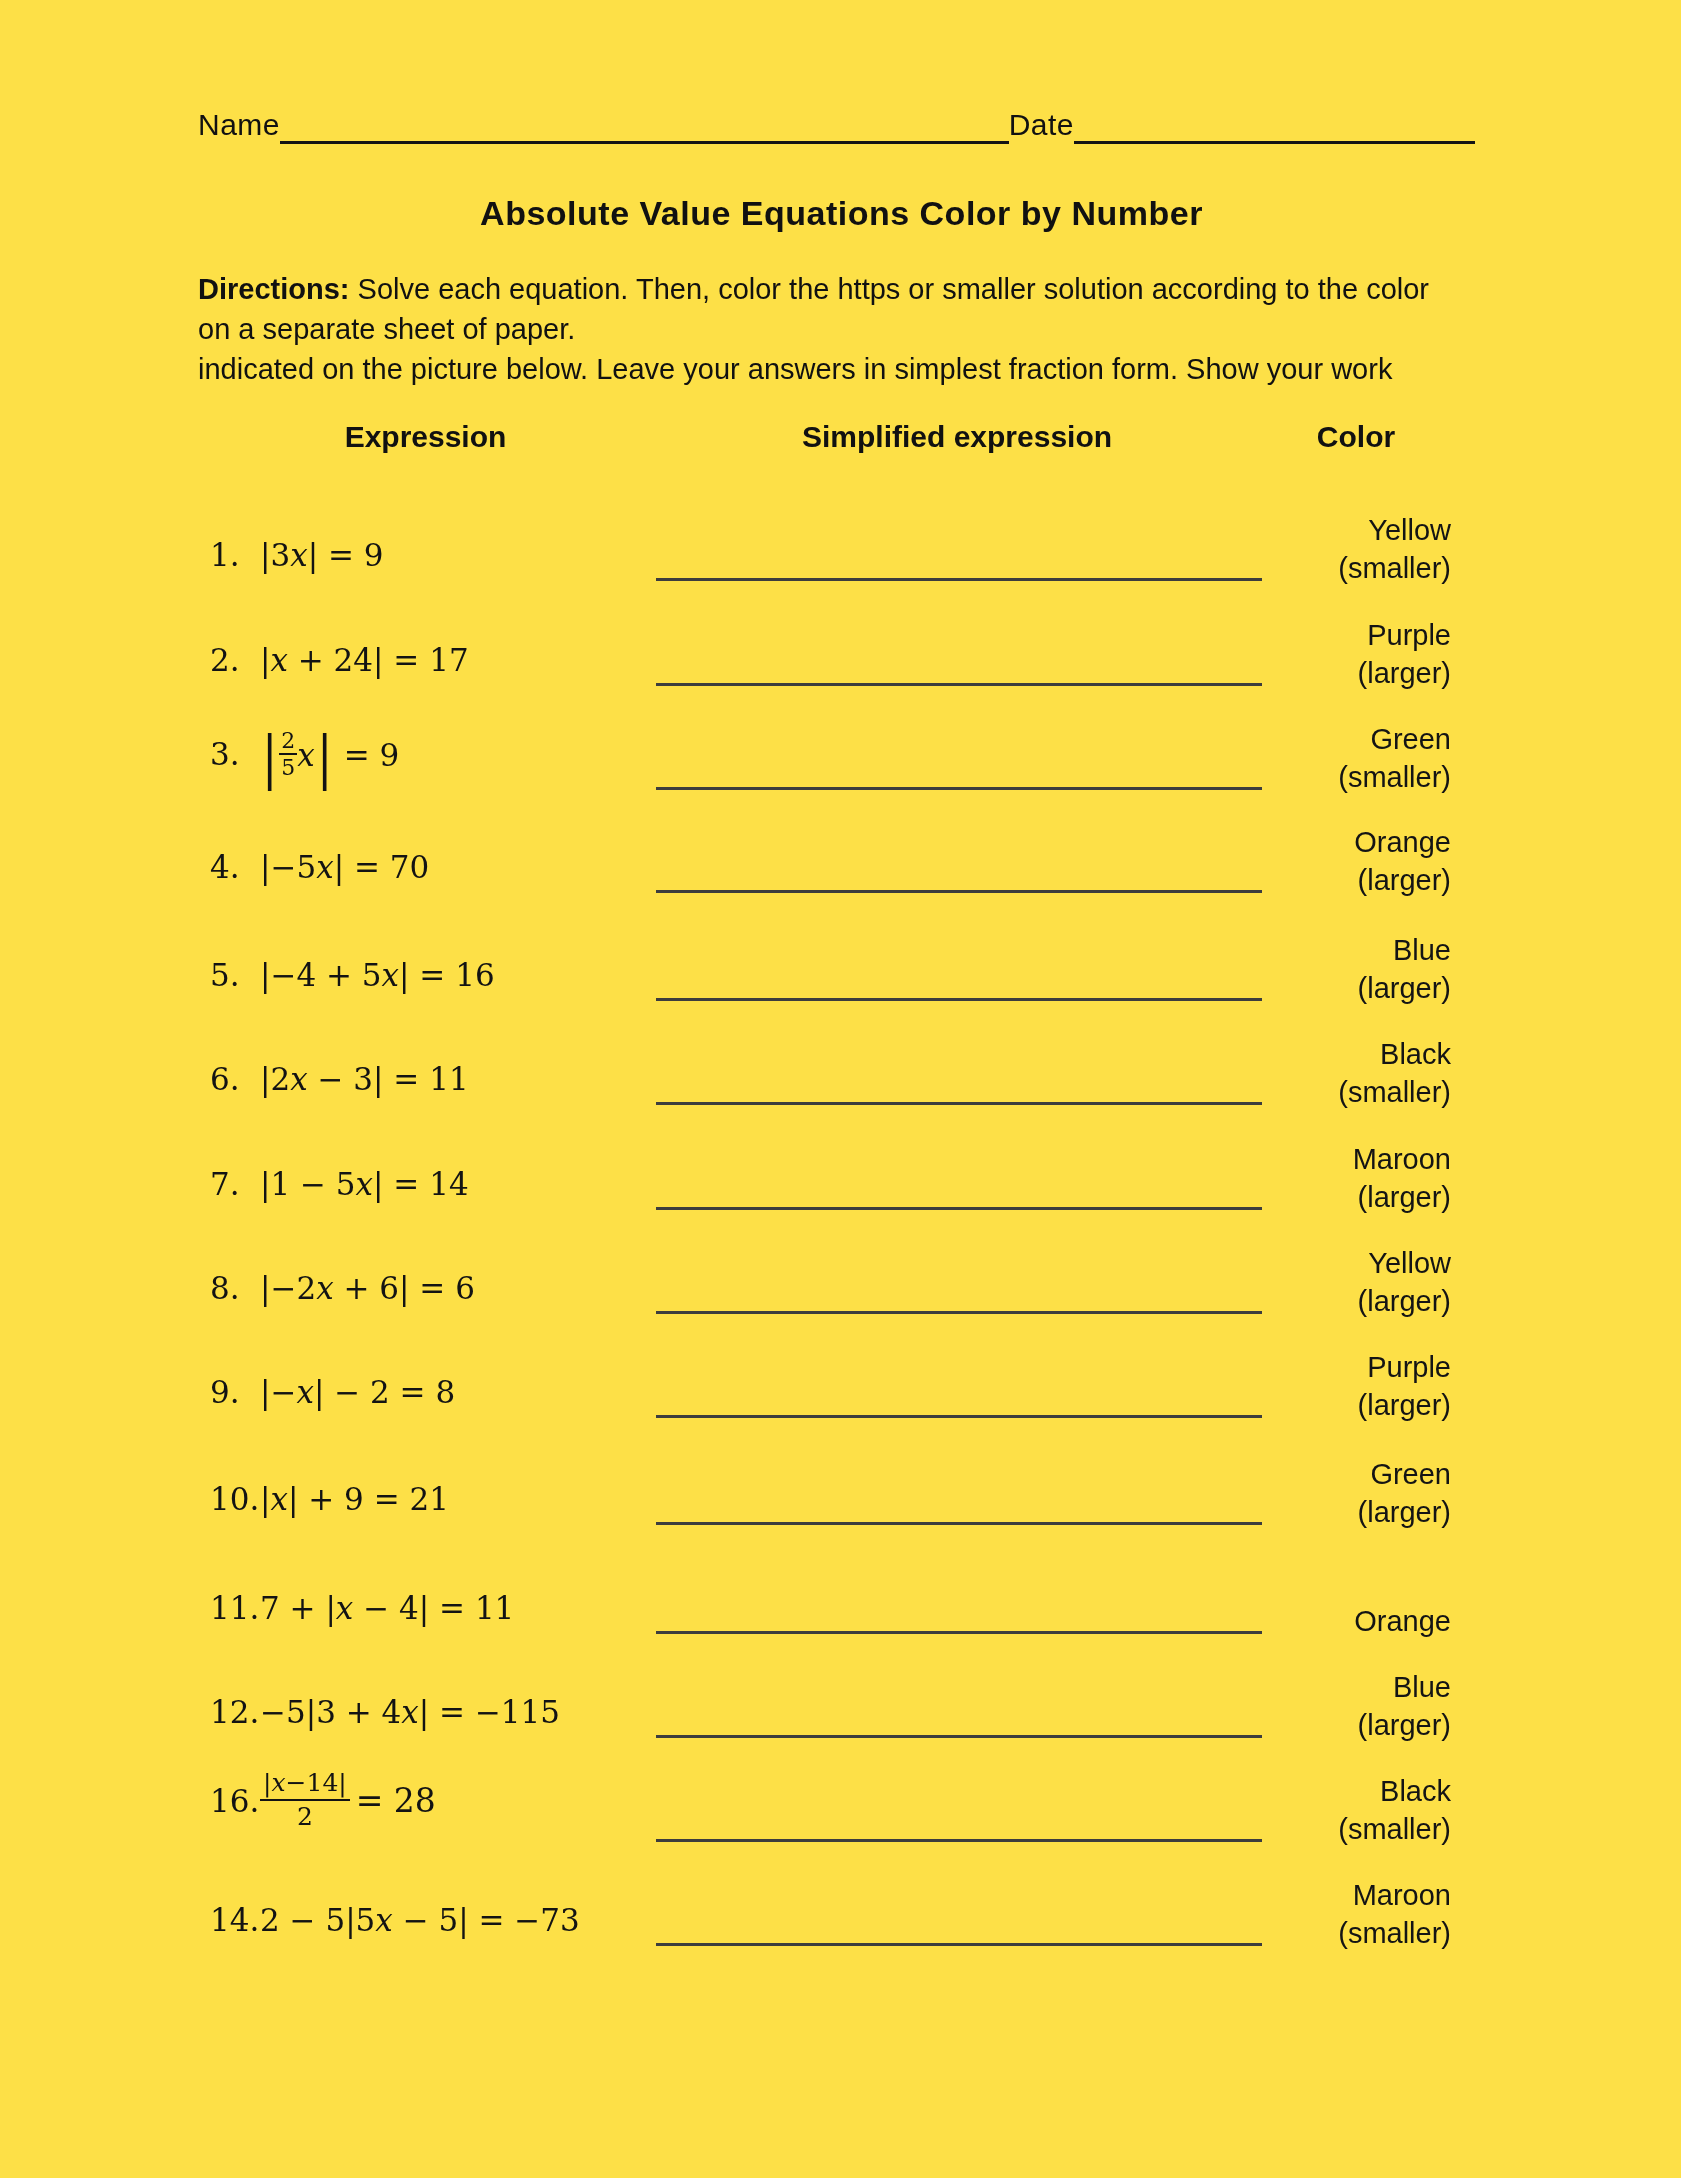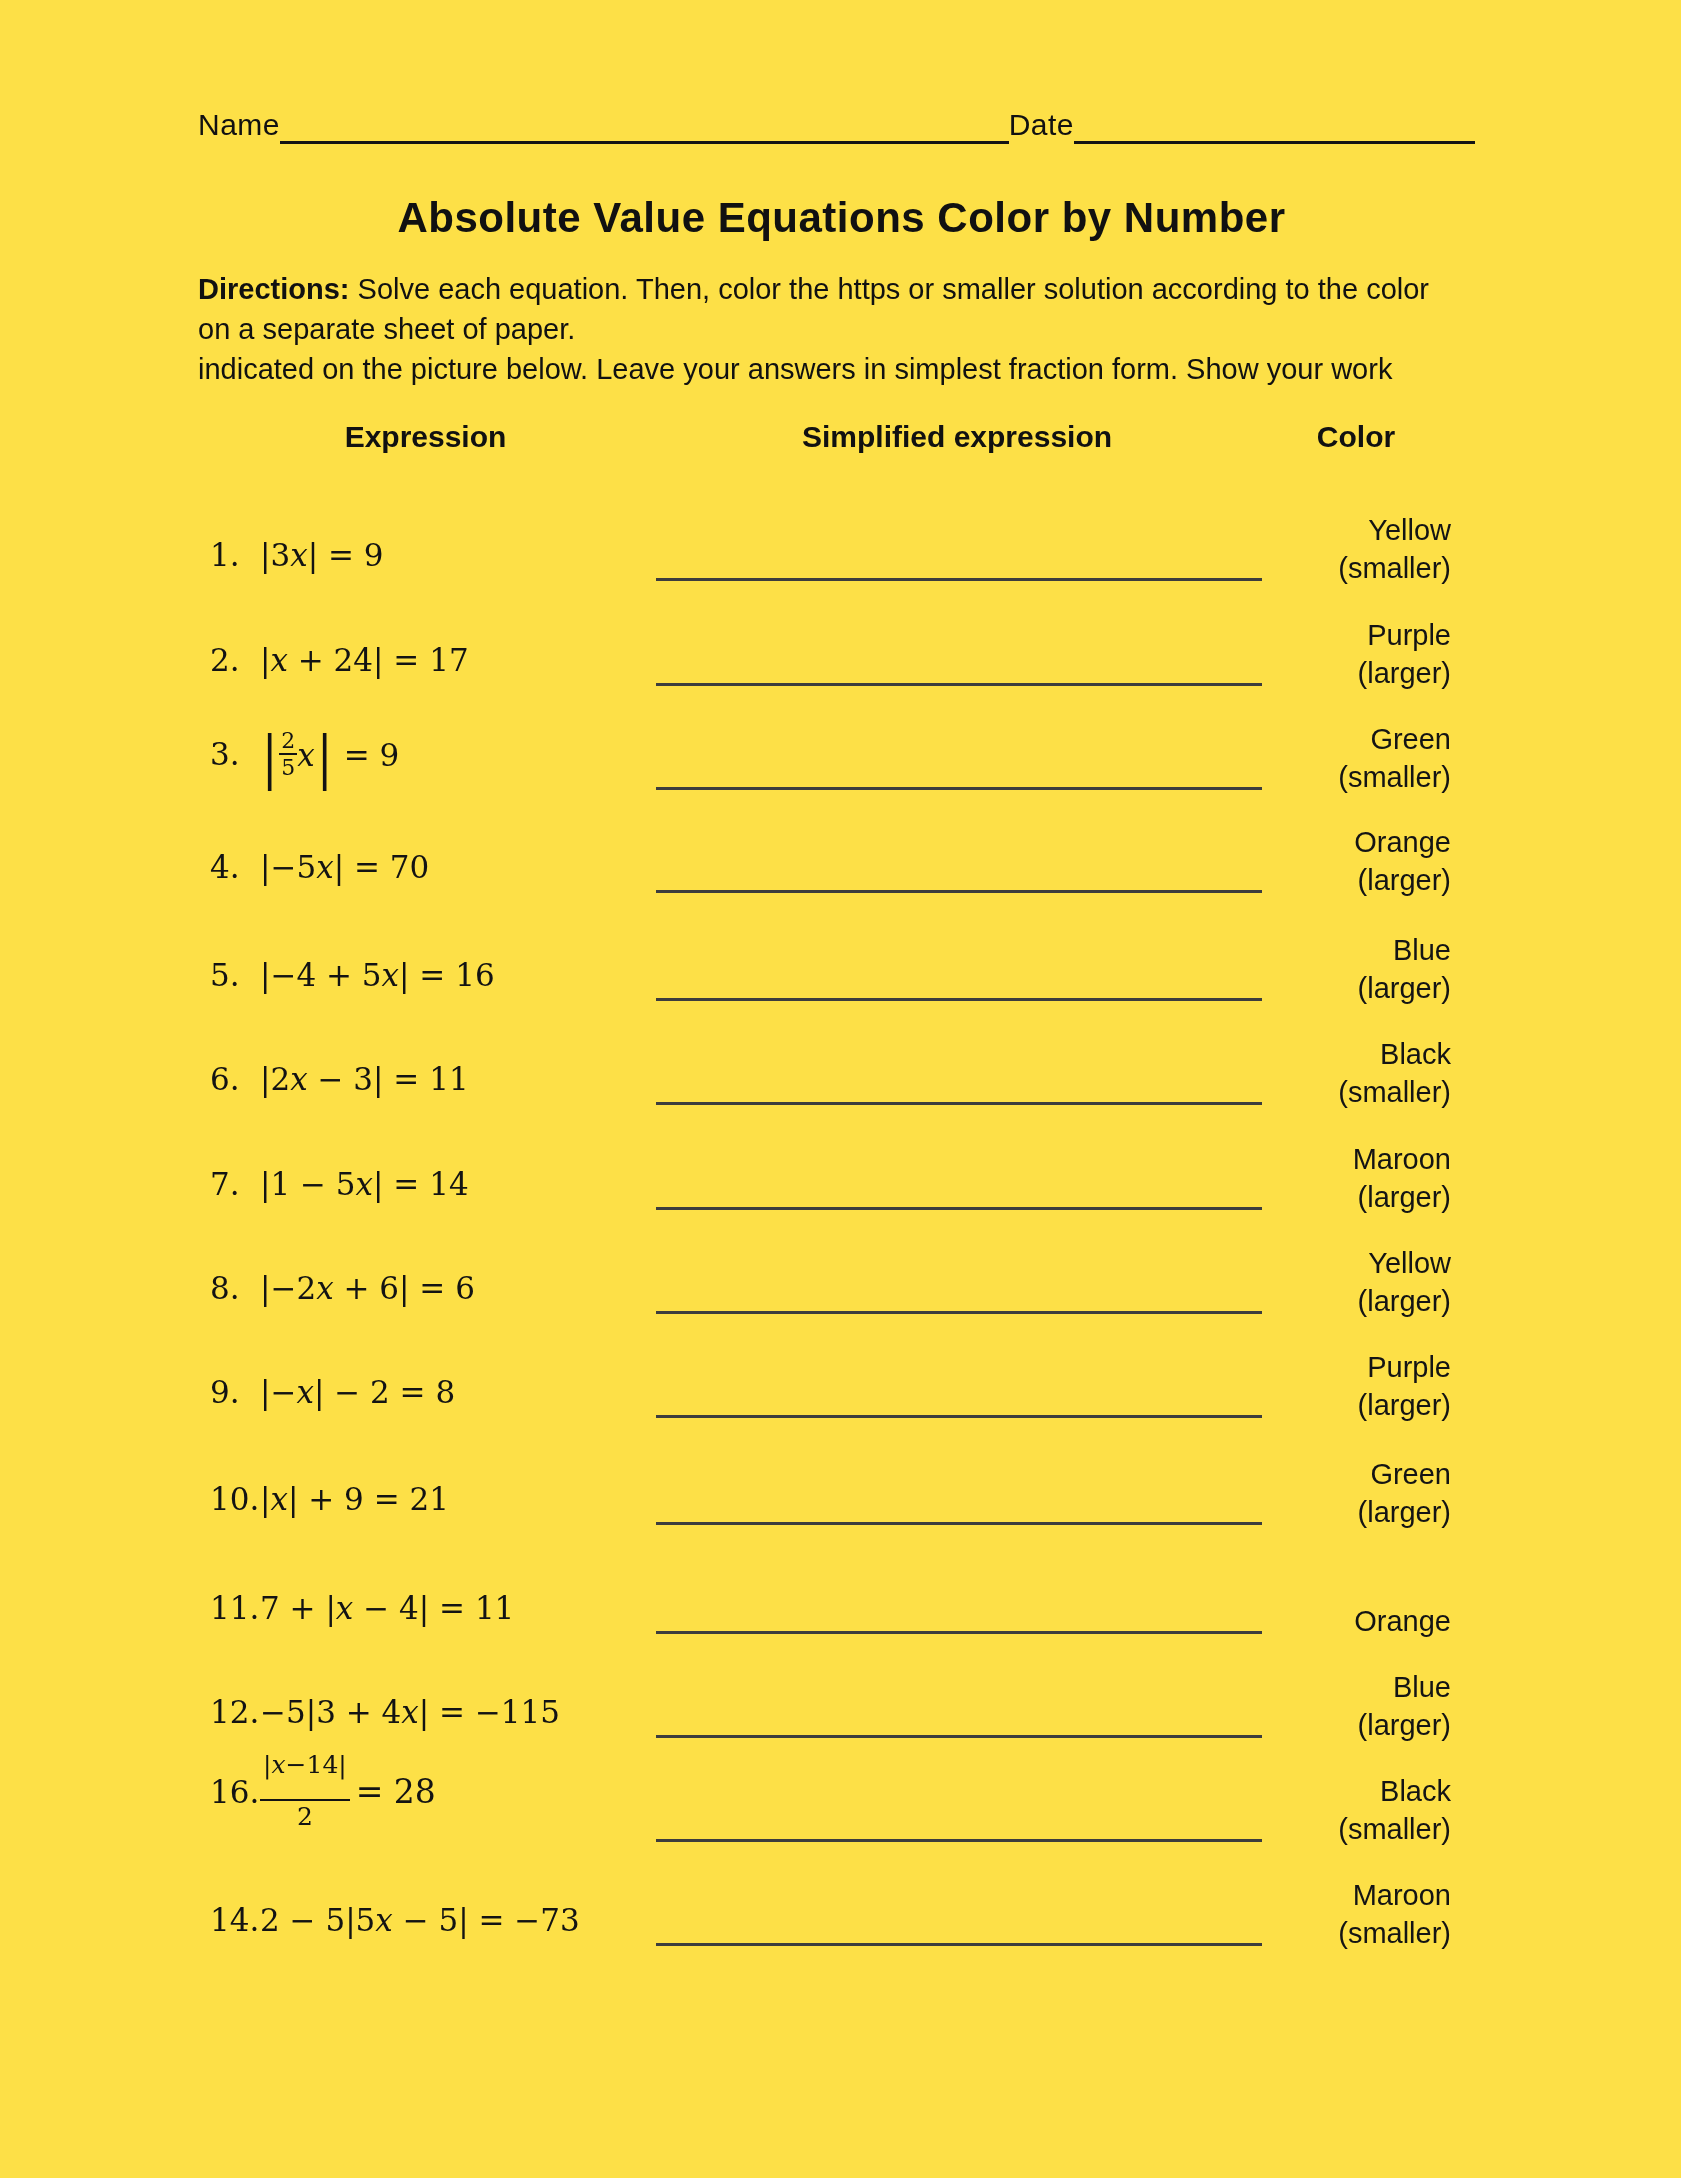--- a/index.html
+++ b/index.html
@@ -18,21 +18,21 @@
     display:flex;align-items:flex-end;
     font-size:30px;letter-spacing:0.5px;
   }
   .namedate .label{white-space:nowrap;padding-bottom:2px;}
   .uline-name{flex:1 1 auto;border-bottom:3px solid #141414;height:38px;}
   .uline-date{flex:0 0 401px;border-bottom:3px solid #141414;height:38px;}
 
   
   .title{
     position:absolute;left:0;top:194px;width:1683px;
-    text-align:center;font-size:42px;font-weight:bold;
+    text-align:center;font-size:34px;font-weight:bold;
     letter-spacing:0.5px;
   }
 
   
   .directions{
     position:absolute;left:198px;top:269px;width:1317px;
     font-size:29px;line-height:40px;
   }
   .directions b{font-weight:bold;}
 
@@ -69,21 +69,21 @@
   .frac .fden{padding-top:1px;}
   .tallbar{
     display:inline-block;font-size:57px;line-height:0;
     vertical-align:-12px;font-weight:200;transform:scaleX(.8);
   }
   .frac13{
     display:inline-flex;flex-direction:column;text-align:center;
     vertical-align:middle;line-height:1.1;font-size:25px;
     position:relative;top:-4px;margin-right:6px;
   }
-  .frac13 .fnum{border-bottom:2px solid #131313;padding:0 3px 20px;}
+  .frac13 .fnum{border-bottom:2px solid #131313;padding:0 3px 2px;}
   .frac13 .fden{padding-top:2px;}
   .rhs-big{font-size:33px;}
 
   
   .footer{
     position:absolute;left:0;top:2045px;width:1683px;
     text-align:center;font-size:28px;color:#1a1a1a;
   }
 </style>
 </head>

